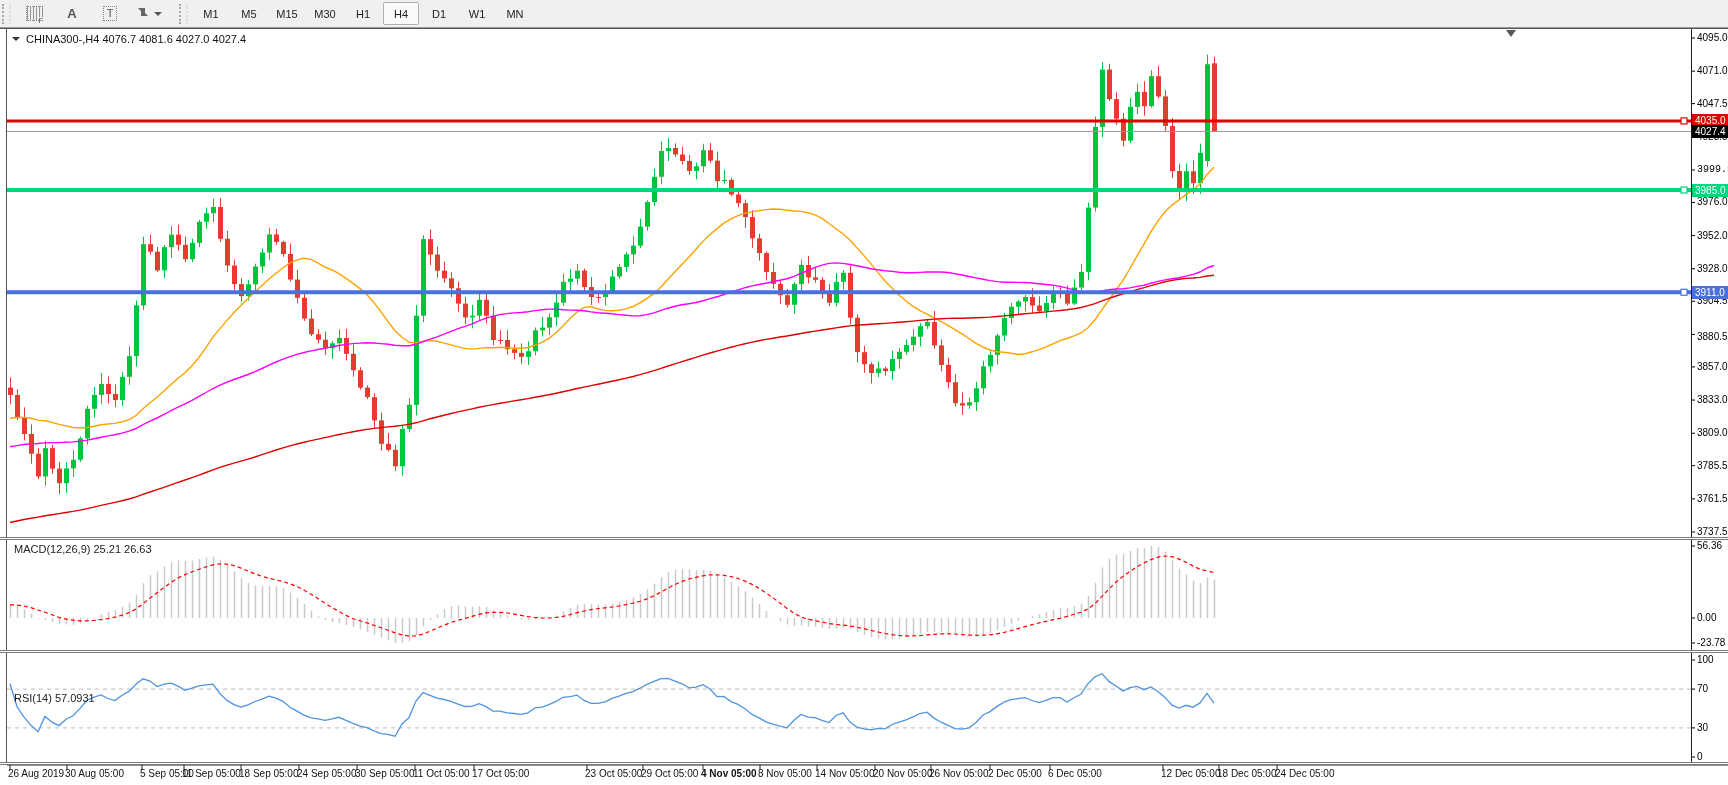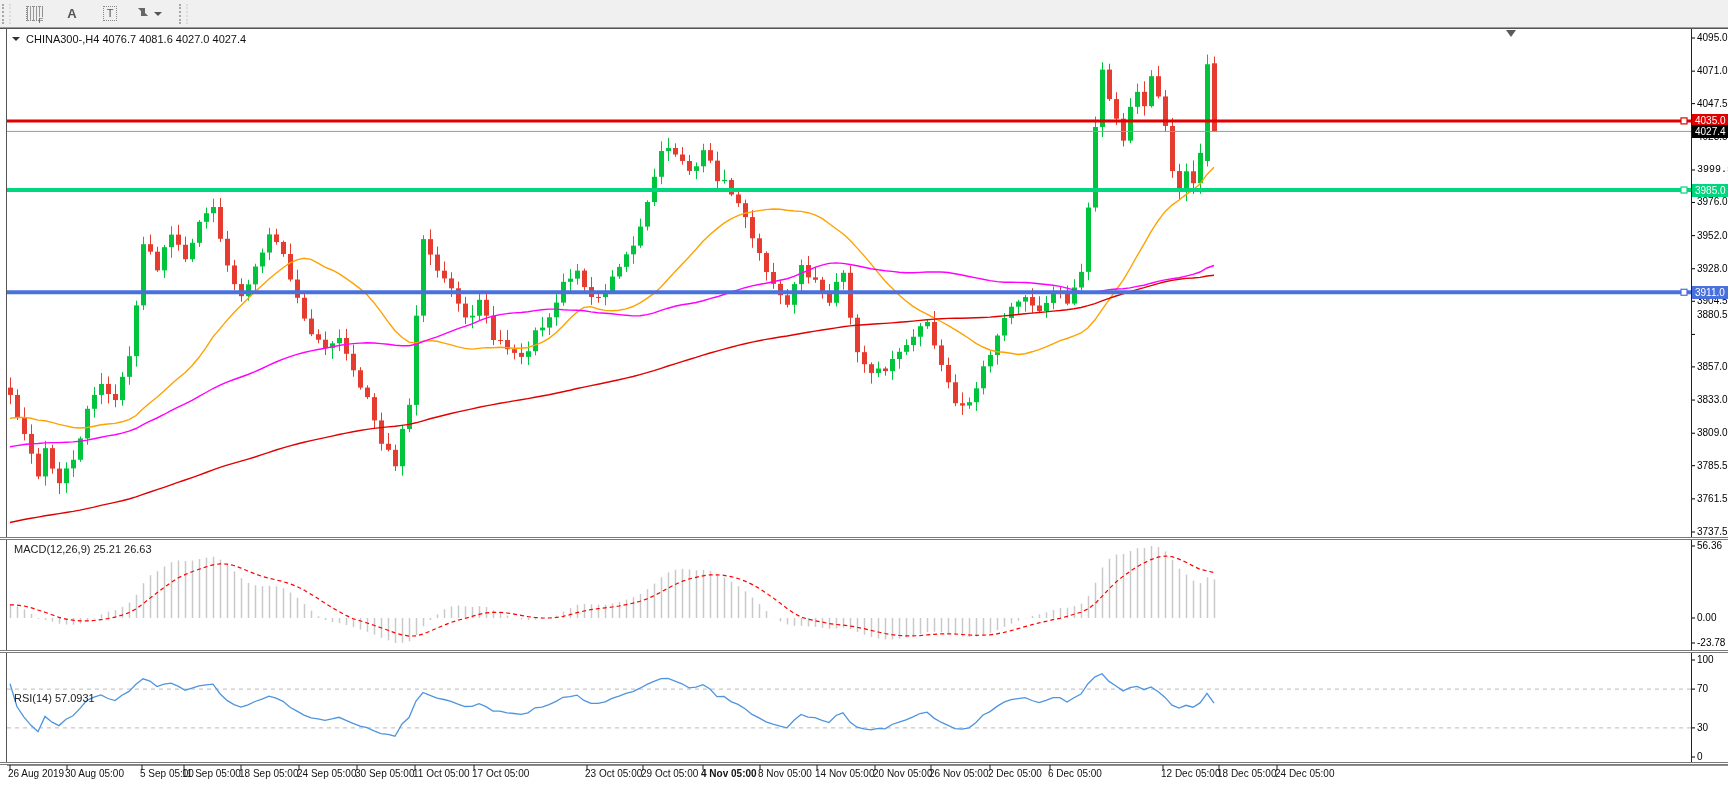--- a/index.html
+++ b/index.html
@@ -61,20 +61,31 @@
       <span class="icon-t">T</span>
     </div>
     <div class="tbtn">
       <span class="arrow-pair">
           <b></b>
           <s></s>
         </span>
       <span class="caret"></span>
     </div>
     <div class="grip" style="margin-left:8px;"></div>
+    <div id="tfbar" style="display:flex;align-items:center;">
+        <div class="tbtn">M1</div>
+        <div class="tbtn">M5</div>
+        <div class="tbtn">M15</div>
+        <div class="tbtn">M30</div>
+        <div class="tbtn">H1</div>
+        <div class="tbtn active">H4</div>
+        <div class="tbtn">D1</div>
+        <div class="tbtn">W1</div>
+        <div class="tbtn">MN</div>
+      </div>
   </div>
 
   <div class="chart-area"></div>
   <div class="topline"></div>
   <div class="leftline"></div>
   <div class="axisline"></div>
   <div class="sep" style="top:537px"></div>
   <div class="sep" style="top:650px"></div>
   <div class="sep" style="top:762px"></div>
 
@@ -680,21 +691,21 @@
       <div class="priceBox" style="top: 285.77px; background: rgb(73, 113, 221);">3911.0</div>
       <div class="tickLabel" style="top: 32px;">4095.0</div>
       <div class="tickLabel" style="top: 65.1656px;">4071.0</div>
       <div class="tickLabel" style="top: 97.6402px;">4047.5</div>
       <div class="tickLabel" style="top: 130.806px;">4023.5</div>
       <div class="tickLabel" style="top: 163.971px; font-family: Liberation Mono, monospace;">3999.5</div>
       <div class="tickLabel" style="top: 196.446px;">3976.0</div>
       <div class="tickLabel" style="top: 229.612px;">3952.0</div>
       <div class="tickLabel" style="top: 262.777px;">3928.0</div>
       <div class="tickLabel" style="top: 295.252px;">3904.5</div>
-      <div class="tickLabel" style="top: 309px;">3880.5</div>
+      <div class="tickLabel" style="top: 331px;">3880.5</div>
       <div class="tickLabel" style="top: 360.892px;">3857.0</div>
       <div class="tickLabel" style="top: 394.058px;">3833.0</div>
       <div class="tickLabel" style="top: 427.223px;">3809.0</div>
       <div class="tickLabel" style="top: 459.698px;">3785.5</div>
       <div class="tickLabel" style="top: 492.864px;">3761.5</div>
       <div class="tickLabel" style="top: 526.029px;">3737.5</div>
       <div class="tickLabel" style="top: 540px;">56.36</div>
       <div class="tickLabel" style="top: 612px;">0.00</div>
       <div class="tickLabel" style="top: 637px;">-23.78</div>
       <div class="tickLabel" style="top: 654px;">100</div>

